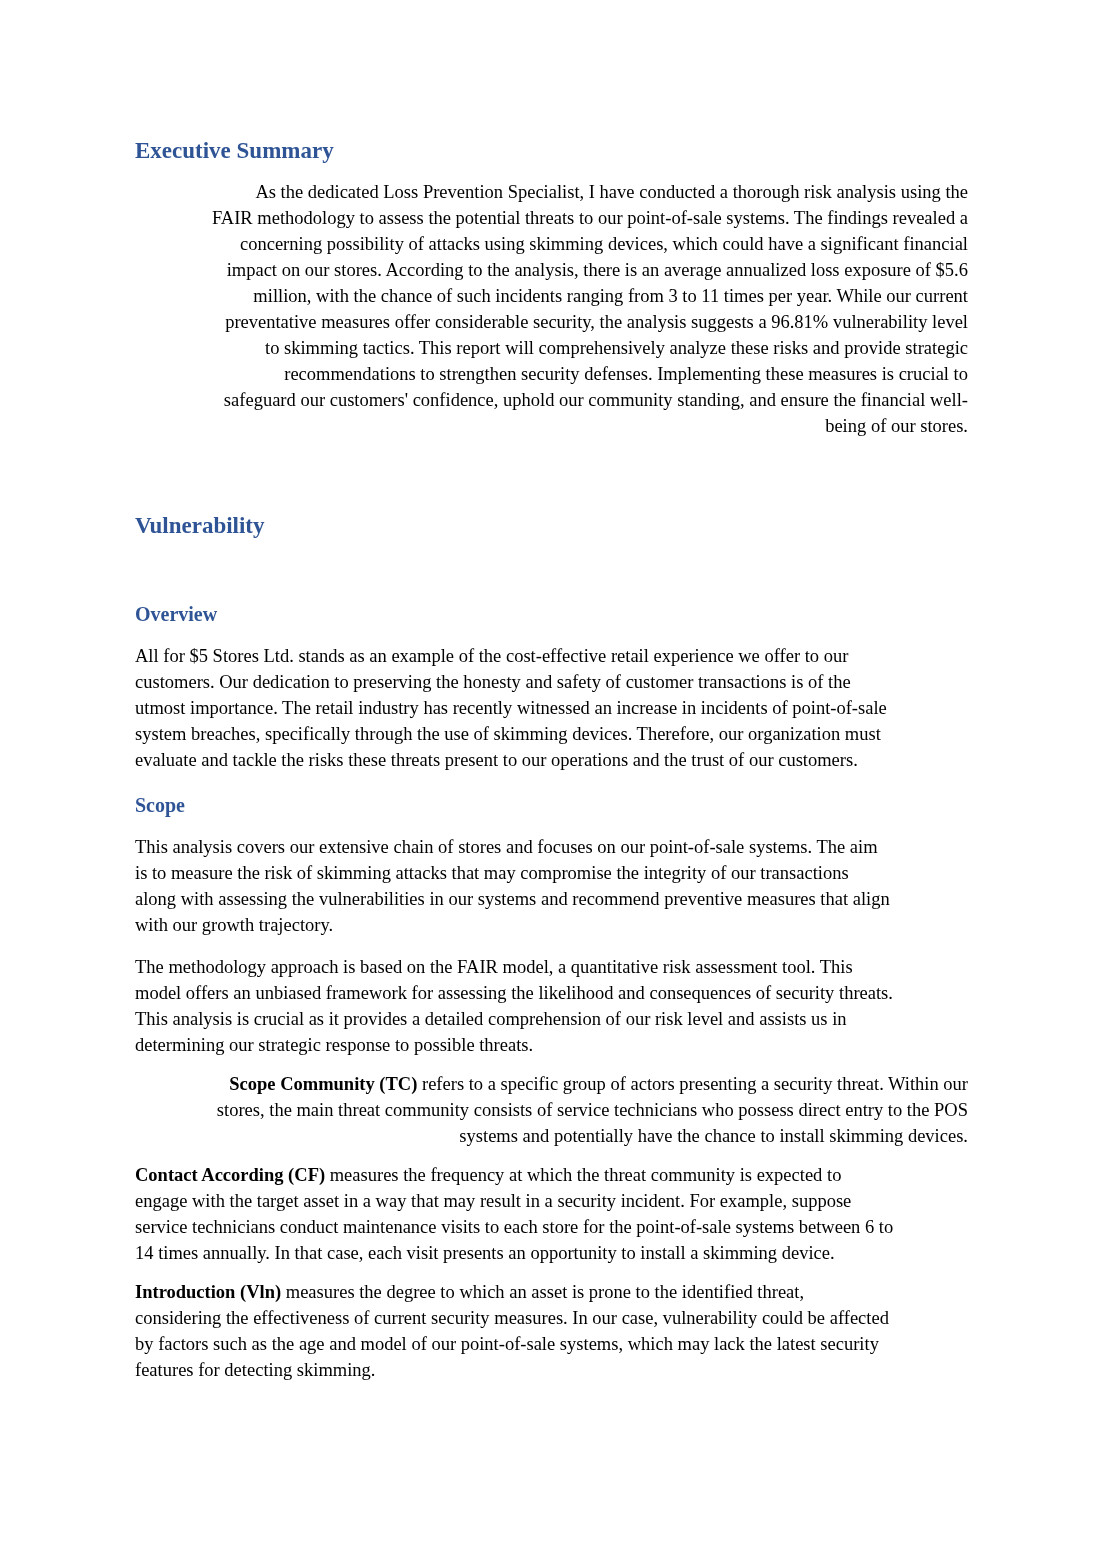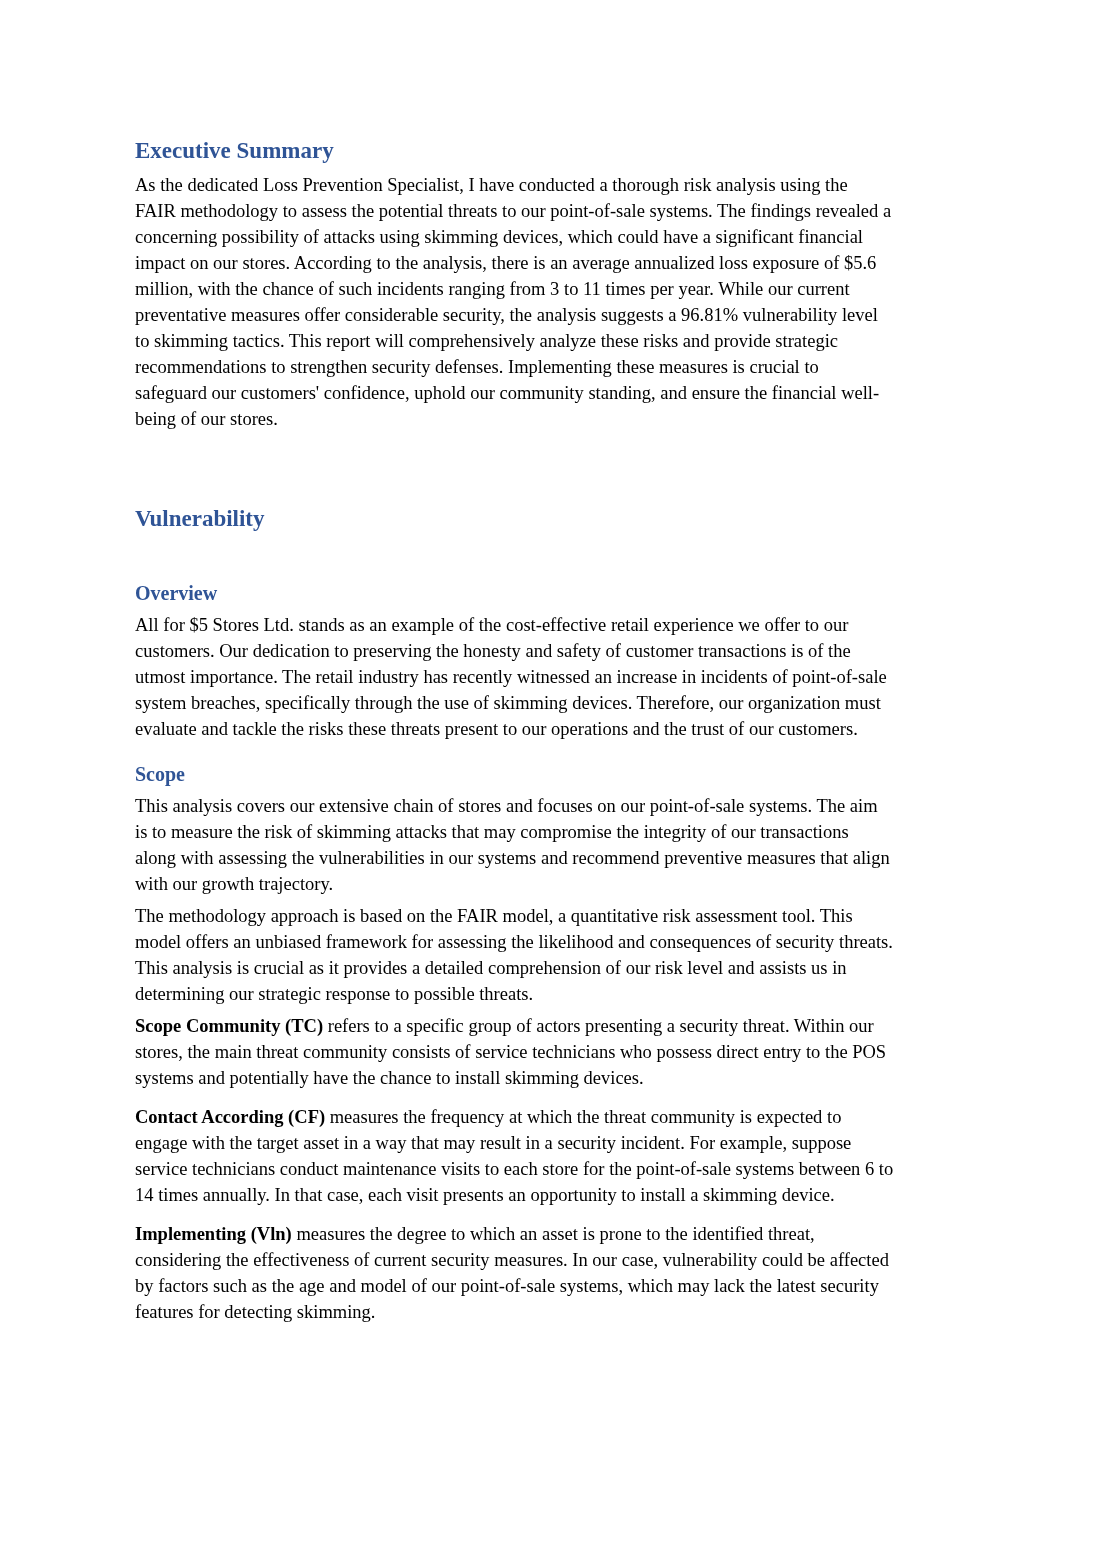--- a/index.html
+++ b/index.html
@@ -38,24 +38,24 @@
     color:var(--heading-color);
     line-height:26px;
   }
   .body{
     font-size:18.5px;
     line-height:26px;
     white-space:pre-line;
     color:var(--body-color);
   }
   .body strong{font-weight:bold;}
-  .mt-para{margin-top:6px;}
+  .mt-para{margin-top:13px;text-align:right;}
   .h1-intro{margin-top:72px;}
-  .h2-overview{margin-top:46px;}
-  .p-tight{margin-top:6px;}
+  .h2-overview{margin-top:60px;}
+  .p-tight{margin-top:16px;}
   .h2-gap{margin-top:19px;}
   .h1-risk{margin-top:26px;}
   .p-term{margin-top:13px;}
   .footer{
     position:absolute;
     top:1484px;
     right:135px;
     font-family:"Liberation Sans","DejaVu Sans",sans-serif;
     font-size:18px;
     color:var(--body-color);
@@ -102,21 +102,21 @@
 
     <p class="body mt-para"><strong>Scope Community (TC)</strong><span> refers to a specific group of actors presenting a security threat. Within our
 stores, the main threat community consists of service technicians who possess direct entry to the POS
 systems and potentially have the chance to install skimming devices.</span></p>
 
     <p class="body p-term"><strong>Contact According (CF)</strong><span> measures the frequency at which the threat community is expected to
 engage with the target asset in a way that may result in a security incident. For example, suppose
 service technicians conduct maintenance visits to each store for the point-of-sale systems between 6 to
 14 times annually. In that case, each visit presents an opportunity to install a skimming device.</span></p>
 
-    <p class="body p-term"><strong>Implementing (Vln)</strong><span> measures the degree to which an asset is prone to the identified threat,
+    <p class="body p-term"><strong>Introduction (Vln)</strong><span> measures the degree to which an asset is prone to the identified threat,
 considering the effectiveness of current security measures. In our case, vulnerability could be affected
 by factors such as the age and model of our point-of-sale systems, which may lack the latest security
 features for detecting skimming.</span></p>
 
   </main>
 
   <footer class="footer">
     <span>4</span>
   </footer>
 </div>

